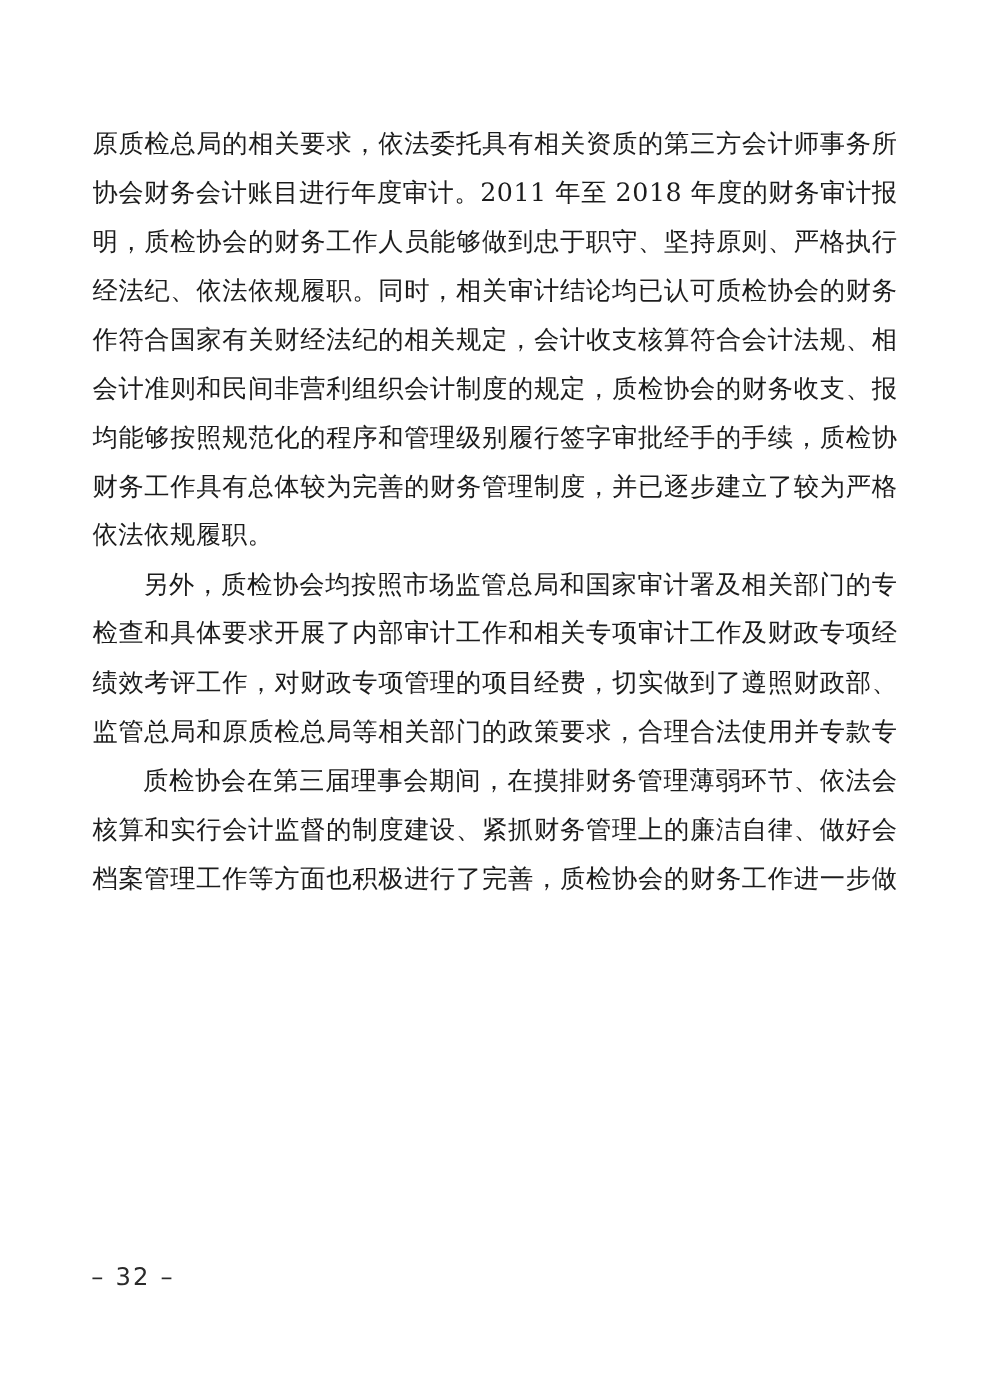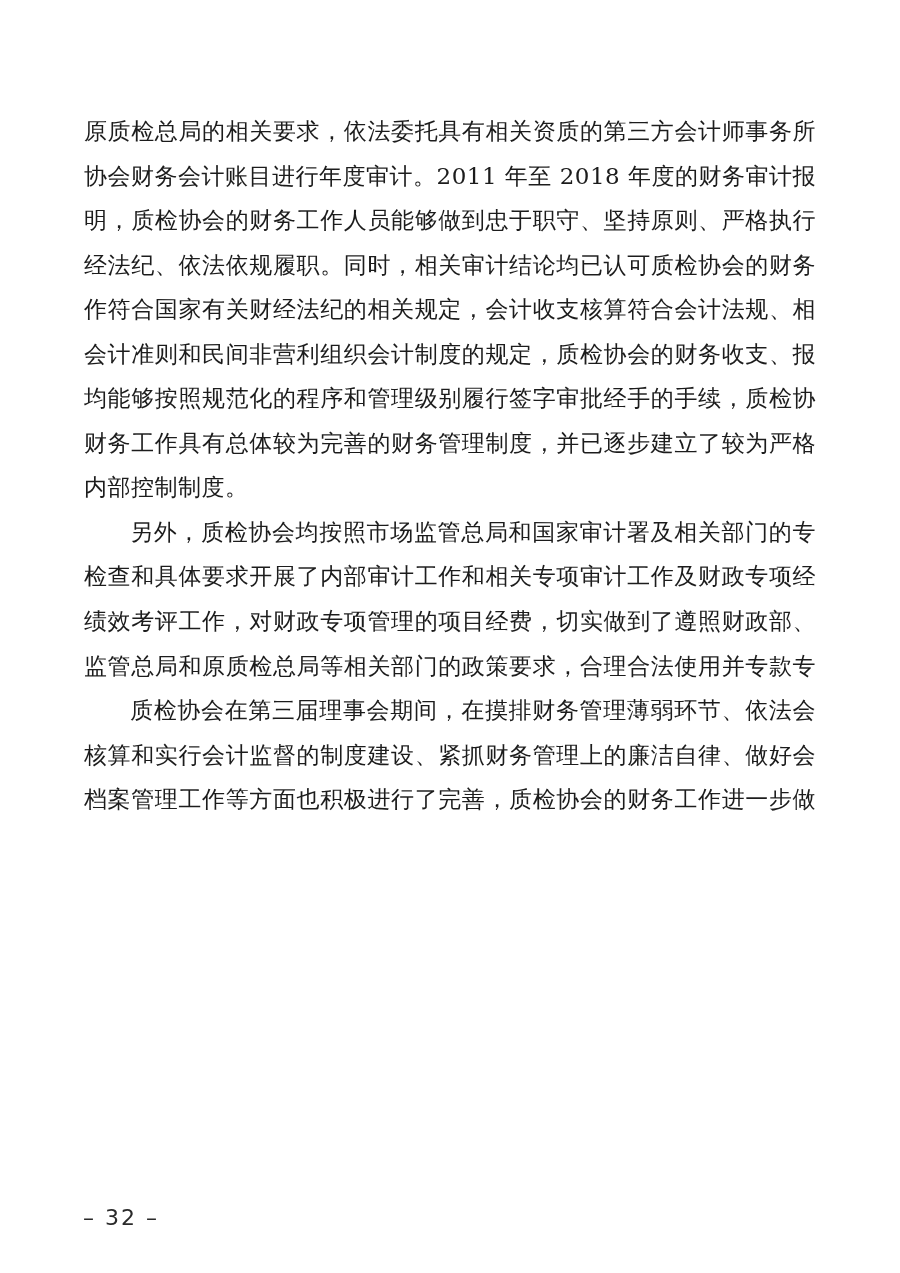--- a/index.html
+++ b/index.html
@@ -42,21 +42,21 @@
   }
   .end {
     text-align-last: left;
   }
   .ind {
     text-indent: 2em;
   }
   .page-number {
     position: absolute;
     left: 83px;
-    top: 1200px;
+    top: 1144px;
     font-size: 22px;
     line-height: 36px;
     color: #2a2a2a;
     letter-spacing: 2px;
     font-family: "DejaVu Sans", "Liberation Sans", sans-serif;
   }
 </style>
 </head>
 <body>
 
@@ -65,21 +65,21 @@
 
     <p class="para">
       <span class="line fill">原质检总局的相关要求，依法委托具有相关资质的第三方会计师事务所对</span>
       <span class="line fill">协会财务会计账目进行年度审计。2011 年至 2018 年度的财务审计报告表</span>
       <span class="line fill">明，质检协会的财务工作人员能够做到忠于职守、坚持原则、严格执行财</span>
       <span class="line fill">经法纪、依法依规履职。同时，相关审计结论均已认可质检协会的财务工</span>
       <span class="line fill">作符合国家有关财经法纪的相关规定，会计收支核算符合会计法规、相关</span>
       <span class="line fill">会计准则和民间非营利组织会计制度的规定，质检协会的财务收支、报销</span>
       <span class="line fill">均能够按照规范化的程序和管理级别履行签字审批经手的手续，质检协会</span>
       <span class="line fill">财务工作具有总体较为完善的财务管理制度，并已逐步建立了较为严格的</span>
-      <span class="line end">内部控制制度。</span>
+      <span class="line end">依法依规履职。</span>
     </p>
 
     <p class="para">
       <span class="line fill ind">另外，质检协会均按照市场监管总局和国家审计署及相关部门的专项</span>
       <span class="line fill">检查和具体要求开展了内部审计工作和相关专项审计工作及财政专项经费</span>
       <span class="line fill">绩效考评工作，对财政专项管理的项目经费，切实做到了遵照财政部、市场</span>
       <span class="line end">监管总局和原质检总局等相关部门的政策要求，合理合法使用并专款专用。</span>
     </p>
 
     <p class="para">

